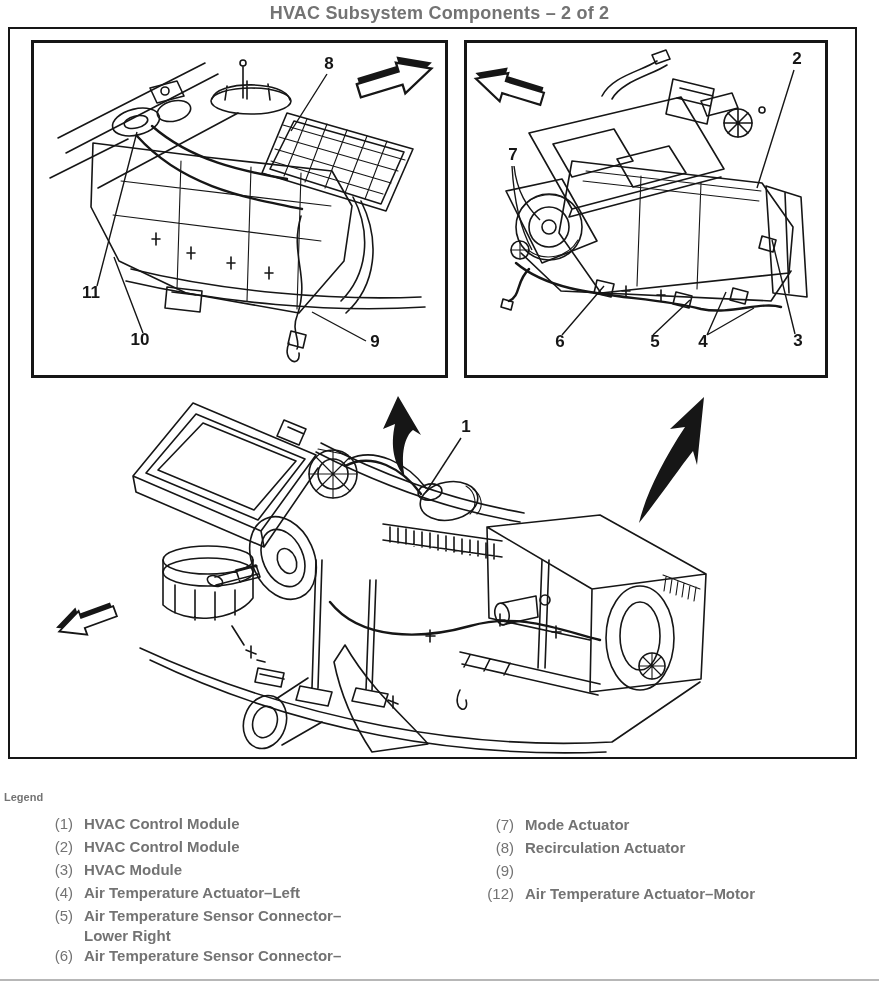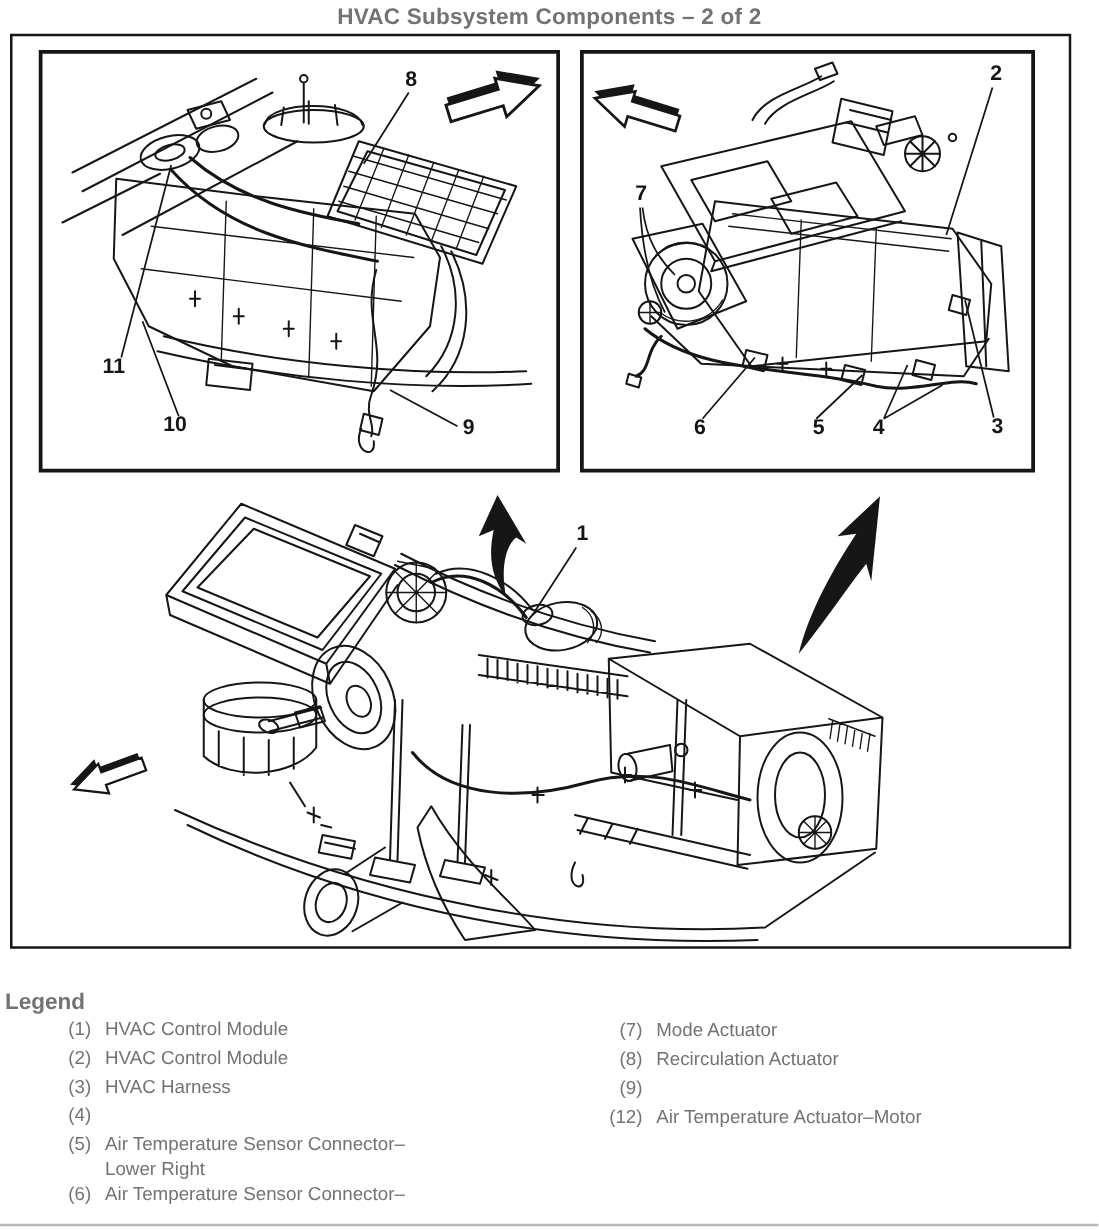--- a/index.html
+++ b/index.html
@@ -16,28 +16,28 @@
   #center-art{position:absolute;left:10px;top:382px;}
   svg .ln{stroke:#161616;stroke-width:1.6;fill:none;stroke-linecap:round;stroke-linejoin:round;}
   svg .thick{stroke-width:2.4;}
   svg .thin{stroke-width:1.1;}
   svg .leader{stroke:#161616;stroke-width:1.4;fill:none;}
   svg text.callout{font-family:"Liberation Sans",sans-serif;font-size:17px;font-weight:700;
                    fill:#161616;text-anchor:middle;}
   svg .arr-shadow{fill:#161616;}
   svg .arr-face{fill:#fff;stroke:#161616;stroke-width:2;stroke-linejoin:miter;}
   svg .solid{fill:#161616;stroke:none;}
-  .legend-heading{position:absolute;left:4px;top:791px;font-size:18px;font-weight:bold;}
+  .legend-heading{position:absolute;left:4px;top:791px;font-size:11px;font-weight:bold;}
   .legend-col{position:absolute;font-size:15px;}
   #legend-col-left{left:37px;top:812px;}
   #legend-col-right{left:474px;top:813px;}
   .lrow{display:flex;align-items:flex-start;}
   .lnum{flex:none;width:36px;text-align:right;margin-right:11px;line-height:23px;}
   #legend-col-right .lnum{width:40px;}
-  .ltxt{line-height:23px;}
+  .ltxt{line-height:23px;font-weight:bold;}
   .l1{display:block;line-height:23px;}
   .l2{display:block;line-height:17px;}
   .page-edge{position:absolute;left:0;top:979px;width:879px;height:2px;background:#b7b7b7;}
 </style>
 </head>
 <body>
 
 <div id="page">
 
   <div class="title">HVAC Subsystem Components – 2 of 2</div>
@@ -184,25 +184,28 @@
     </div>
     <div class="lrow">
       <span class="lnum">(2)</span>
       <span class="ltxt">
           <span class="l1">HVAC Control Module</span>
         </span>
     </div>
     <div class="lrow">
       <span class="lnum">(3)</span>
       <span class="ltxt">
-          <span class="l1">HVAC Harness</span>
+          <span class="l1">HVAC Module</span>
         </span>
     </div>
     <div class="lrow">
       <span class="lnum">(4)</span>
+      <span class="ltxt">
+          <span class="l1">Air Temperature Actuator–Left</span>
+        </span>
     </div>
     <div class="lrow">
       <span class="lnum">(5)</span>
       <span class="ltxt">
         <span class="l1">Air Temperature Sensor Connector–</span>
         <span class="l2">Lower Right</span>
       </span>
     </div>
     <div class="lrow">
       <span class="lnum">(6)</span>

